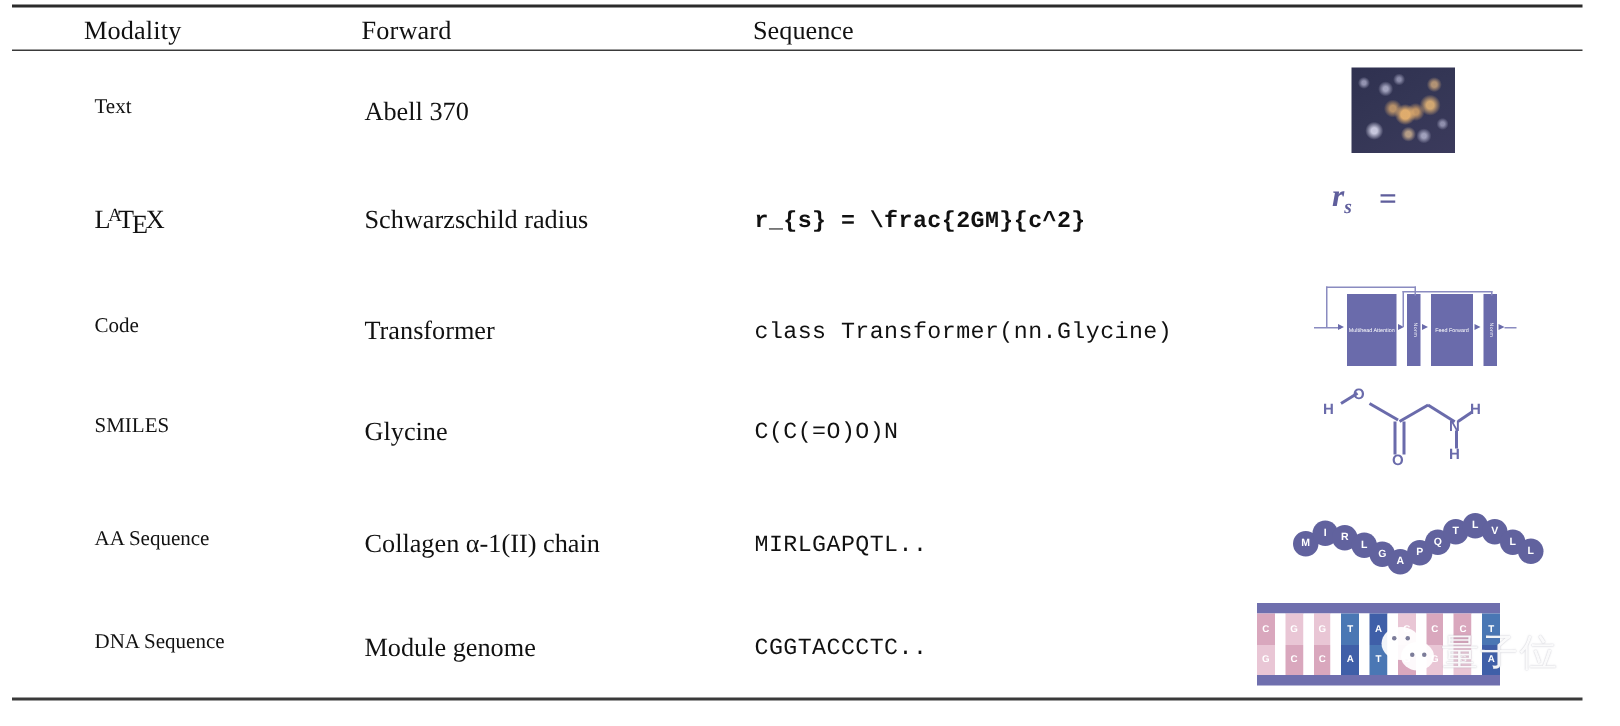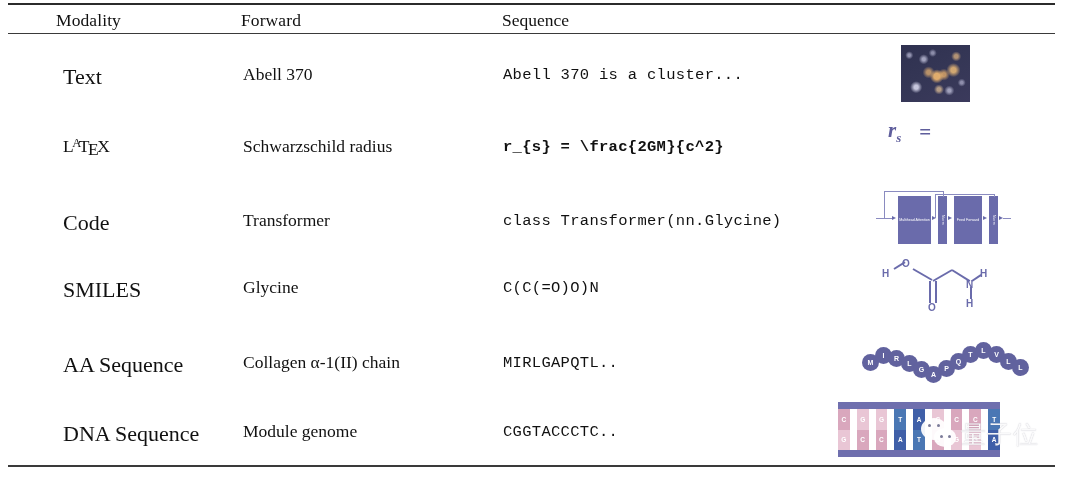--- a/index.html
+++ b/index.html
@@ -10,21 +10,21 @@
   }
   .table-wrap{position:absolute;left:0;top:0;width:1080px;height:484px;}
 
   .rule{position:absolute;left:8px;width:1047px;background:#2b2b2b;}
   .rule-top{top:3px;height:2px;}
   .rule-mid{top:33px;height:1.4px;background:#3a3a3a;}
   .rule-bottom{top:465px;height:1.6px;background:#3a3a3a;}
 
   .cell{position:absolute;white-space:nowrap;margin-left:28px;}
   .hdr{font-size:17.5px;letter-spacing:.1px;}
-  .modality{font-size:22px;}
+  .modality{font-size:14px;}
   .entity{font-size:17.5px;}
   .seq{font-family:"Liberation Mono","DejaVu Sans Mono",monospace;font-size:15.5px;letter-spacing:.3px;}
 
   .col-mod{left:35px;}
   .col-ent{left:215px;}
   .col-seq{left:475px;}
   .hdr.col-mod{left:28px;}
   .hdr.col-ent{left:213px;}
   .hdr.col-seq{left:474px;font-family:"Liberation Serif",serif;font-size:17.5px;letter-spacing:0;}
 
@@ -116,21 +116,20 @@
   <div class="rule rule-top"></div>
   <div class="rule rule-mid"></div>
   <div class="rule rule-bottom"></div>
 
   <div class="cell hdr col-mod" style="top:10px;">Modality</div>
   <div class="cell hdr col-ent" style="top:10px;">Forward</div>
   <div class="cell hdr col-seq" style="top:10px;">Sequence</div>
 
   <div class="cell modality col-mod" style="top:64px;">Text</div>
   <div class="cell entity col-ent" style="top:64px;">Abell 370</div>
-  <div class="cell seq col-seq" style="top:66px;">Abell 370 is a cluster...</div>
   <div class="vis galaxy"></div>
 
   <div class="cell col-mod" style="top:136px;">
     <span class="latex"><span>L</span><span class="a">A</span><span class="t">T</span><span class="e">E</span><span class="x">X</span></span>
   </div>
   <div class="cell entity col-ent" style="top:136px;">Schwarzschild radius</div>
   <div class="cell seq col-seq" style="top:138px;font-weight:bold;">r_{s} = \frac{2GM}{c^2}</div>
   <div class="vis formula">
     <span><span>r</span><span class="sub">s</span></span>
     <span class="eq">=</span>

